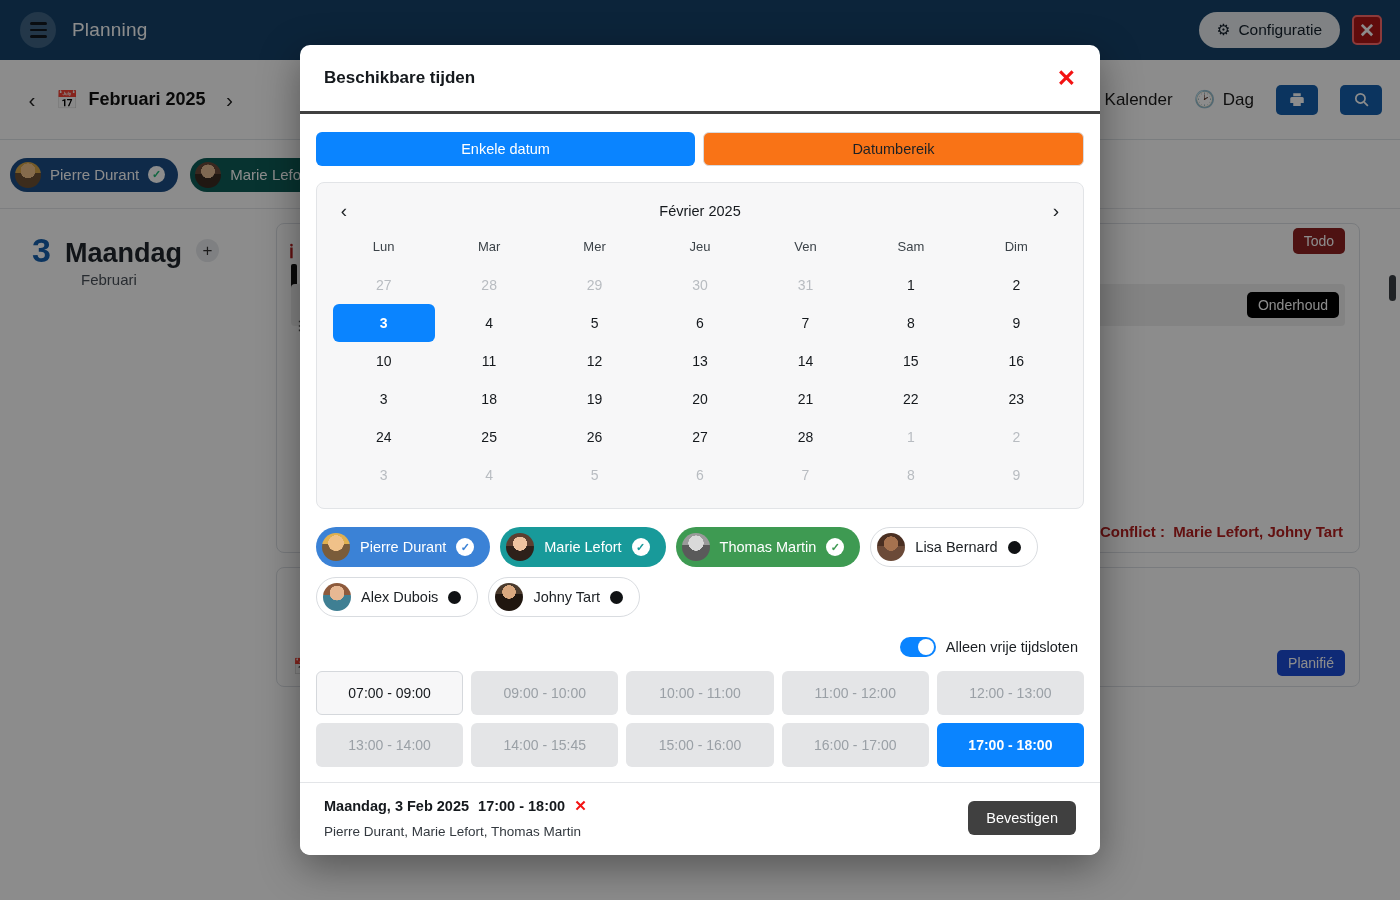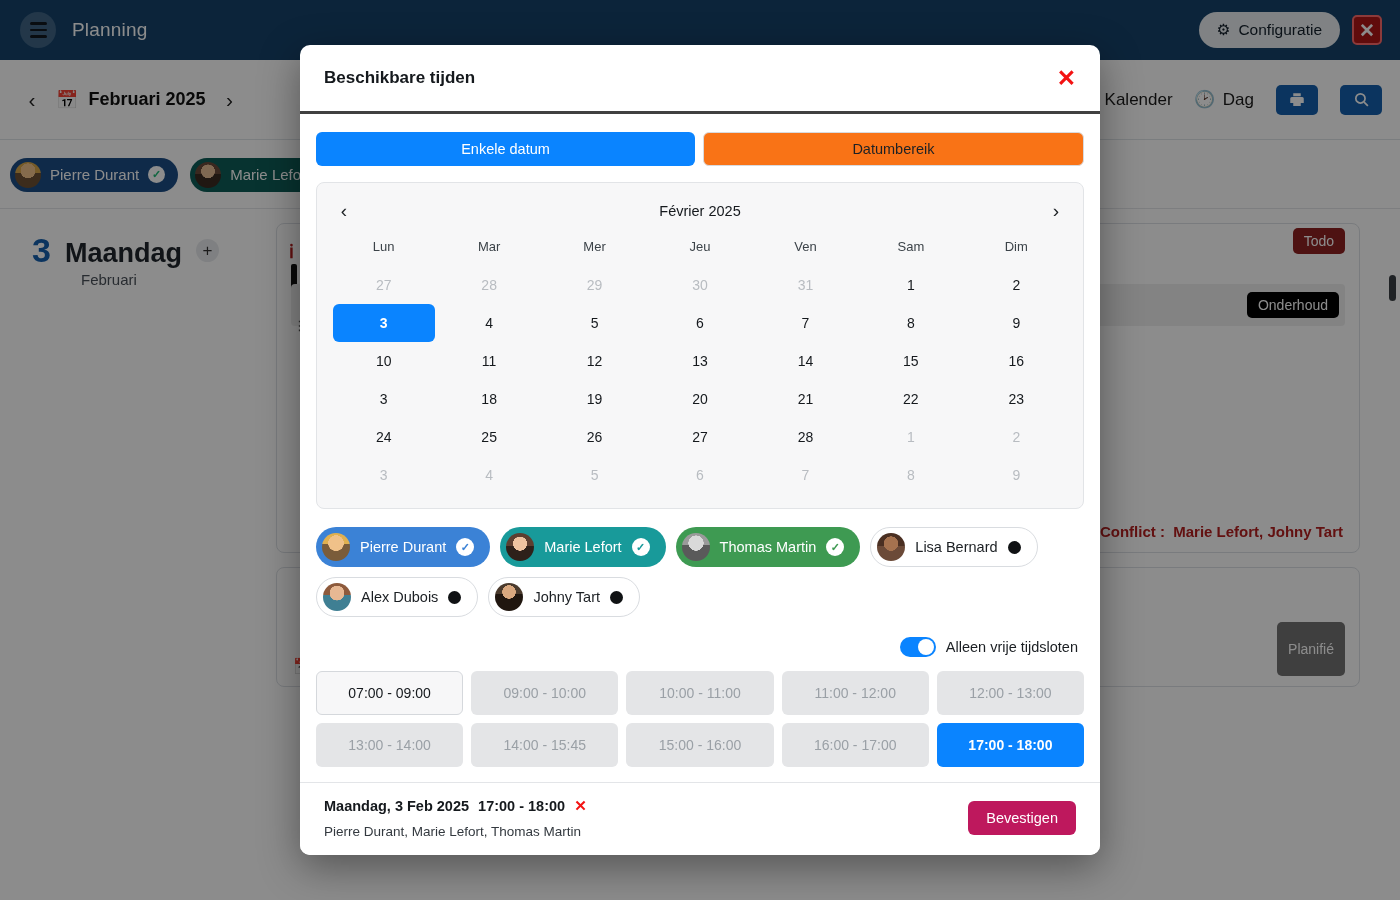--- a/index.html
+++ b/index.html
@@ -88,21 +88,21 @@
   .ev-bar { position:absolute; left:14px; top:40px; width:6px; height:52px; background:#111; border-radius:2px; }
   .ev-info { position:absolute; left:12px; top:14px; color:#b42020; font-size:19px; font-weight:bold; }
   .ev-grip { position:absolute; left:16px; top:100px; color:#555; font-size:13px; letter-spacing:2px; line-height:4px; }
   .ev-strip { position:absolute; left:14px; right:14px; top:60px; height:42px; background:#efefef; border-radius:4px; }
   .ev-dark-badge {
     position:absolute; right:20px; top:68px; background:#000; color:#fff;
     border-radius:5px; padding:5px 11px; font-size:14px;
   }
   .ev-conflict { position:absolute; left:16px; bottom:12px; right:16px; text-align:right; color:#b42020; font-weight:bold; font-size:15px; }
   .ev-meta { position:absolute; left:16px; bottom:10px; display:flex; align-items:center; gap:8px; font-size:16px; font-weight:bold; color:#20262c; }
-  .ev-blue-badge { position:absolute; right:14px; bottom:10px; background:#737373; color:#fff; border-radius:5px; padding:19px 11px; font-size:14px; }
+  .ev-blue-badge { position:absolute; right:14px; bottom:10px; background:#1d4ed8; color:#fff; border-radius:5px; padding:5px 11px; font-size:14px; }
 
   .vscroll { position:absolute; right:4px; top:275px; width:7px; height:26px; background:#3a3f44; border-radius:4px; }
 
   
   #overlay {
     position:absolute; inset:0; background:rgba(0,0,0,0.45); z-index:50;
   }
   #modal {
     position:absolute; left:300px; top:45px; width:800px; height:810px;
     background:#fff; border-radius:10px; box-shadow:0 12px 40px rgba(0,0,0,.40);
@@ -168,21 +168,21 @@
 
   .m-foot {
     flex:none; border-top:1px solid #e3e5e8; background:#fff;
     padding:14px 24px 16px 24px; display:flex; align-items:flex-start;
   }
   .foot-left { display:flex; flex-direction:column; gap:9px; }
   .foot-line1 { display:flex; align-items:center; gap:9px; font-size:14.5px; font-weight:bold; color:#15191d; }
   .foot-x { color:#f31212; font-weight:bold; cursor:pointer; font-size:15px; }
   .foot-line2 { font-size:13.5px; color:#33393f; }
   .confirm-btn {
-    margin-left:auto; align-self:center; background:#be185d; color:#fff; border:none; border-radius:6px;
+    margin-left:auto; align-self:center; background:#404040; color:#fff; border:none; border-radius:6px;
     height:34px; padding:0 18px; font-size:14.5px; cursor:pointer; font-family:"Liberation Sans", sans-serif;
   }
 
   
   .av, .pchip .av, .bgchip .av { background-size:cover; background-position:center; }
 </style>
 </head>
 <body>
 
 <div id="app-root">

